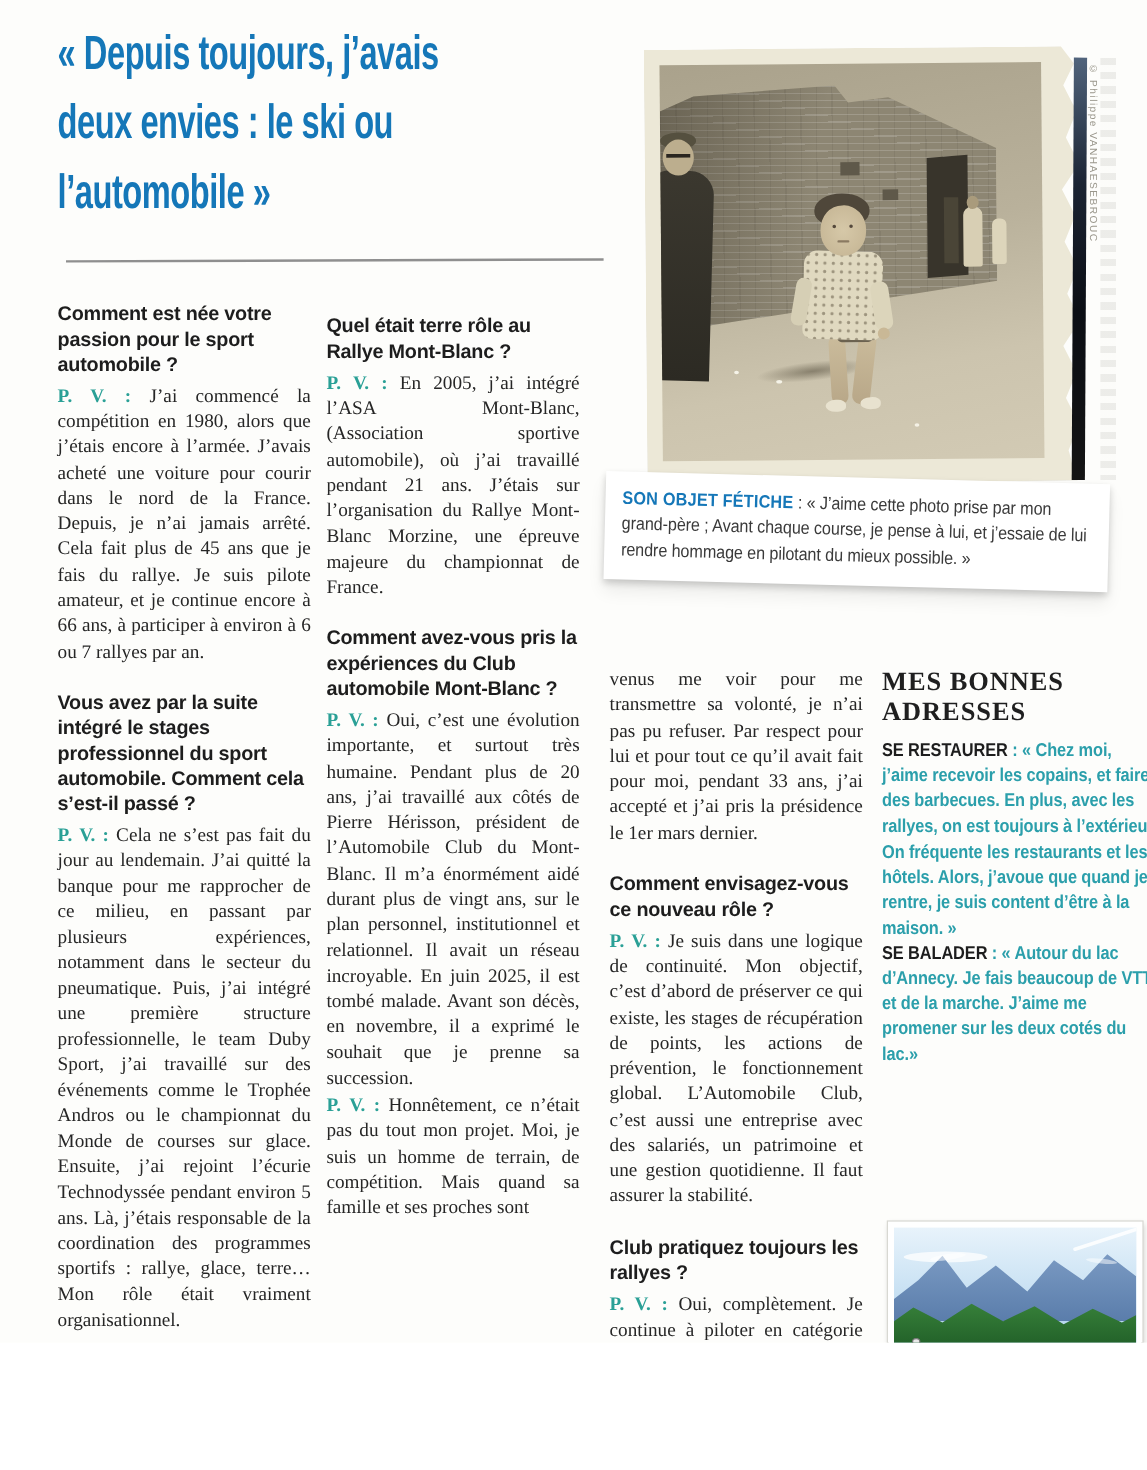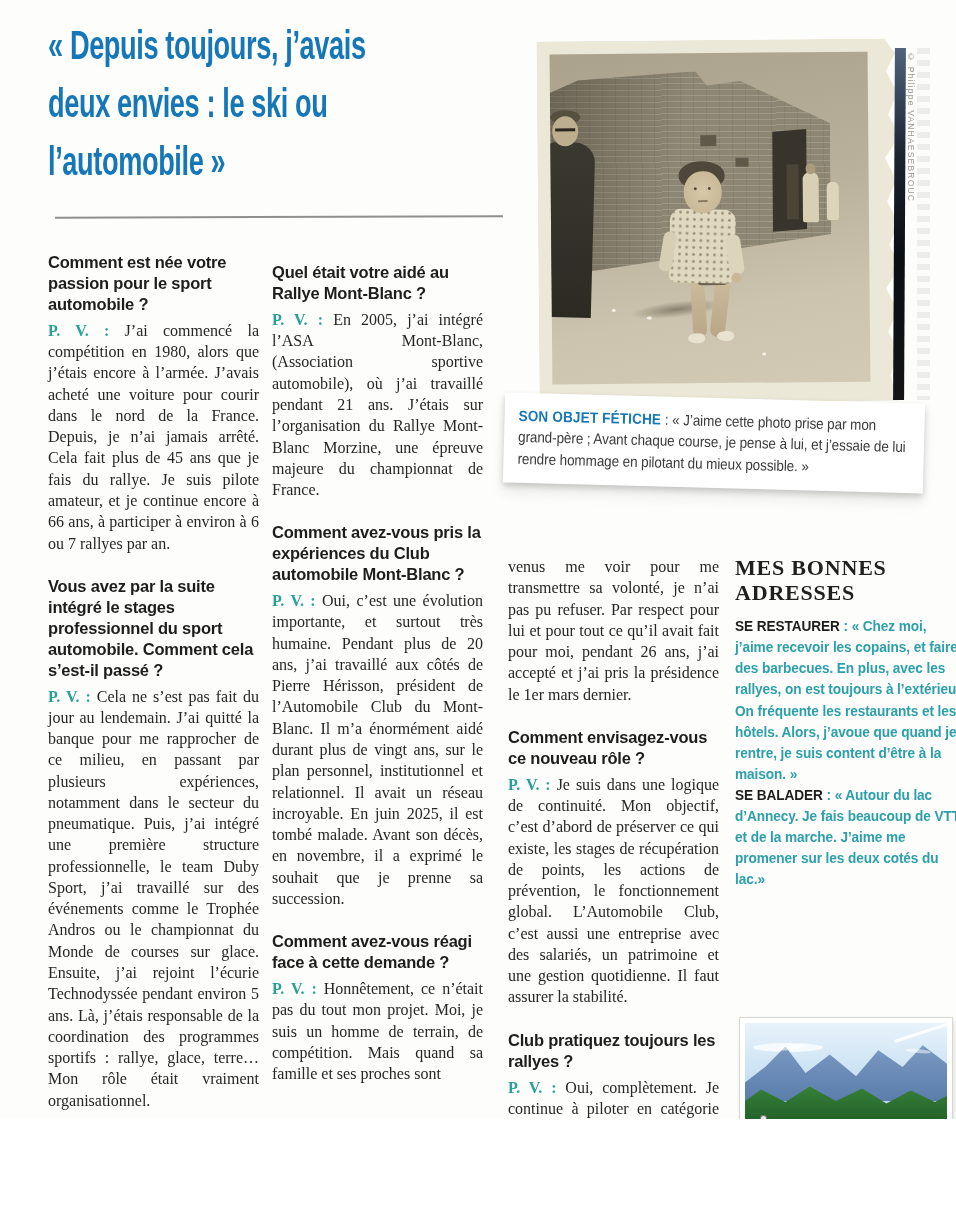--- a/index.html
+++ b/index.html
@@ -181,30 +181,29 @@
   <div class="col col1">
     <div class="q first">Comment est née votre passion pour le sport automobile ?</div>
     <p class="ans"><span class="pv">P. V. :</span> <span>J’ai commencé la compétition en 1980, alors que j’étais encore à l’armée. J’avais acheté une voiture pour courir dans le nord de la France. Depuis, je n’ai jamais arrêté. Cela fait plus de 45 ans que je fais du rallye. Je suis pilote amateur, et je continue encore à 66 ans, à participer à environ à 6 ou 7 rallyes par an.</span></p>
     <div class="q">Vous avez par la suite intégré le stages professionnel du sport automobile. Comment cela s’est-il passé ?</div>
     <p class="ans"><span class="pv">P. V. :</span> <span>Cela ne s’est pas fait du jour au lendemain. J’ai quitté la banque pour me rapprocher de ce milieu, en passant par plusieurs expériences, notamment dans le secteur du pneumatique. Puis, j’ai intégré une première structure professionnelle, le team Duby Sport, j’ai travaillé sur des événements comme le Trophée Andros ou le championnat du Monde de courses sur glace. Ensuite, j’ai rejoint l’écurie Technodyssée pendant environ 5 ans. Là, j’étais responsable de la coordination des programmes sportifs : rallye, glace, terre… Mon rôle était vraiment organisationnel.</span></p>
     <div class="q">Vous avez également repris vos études assez tardivement ?</div>
     <p class="ans"><span class="pv">P. V. :</span> <span>Oui, et c’est une fierté.</span></p>
   </div>
 
   <div class="col col2">
-    <div class="q">Quel était votre aidé au Rallye Mont-Blanc ?</div>
+    <div class="q">Quel était terre rôle au Rallye Mont-Blanc ?</div>
     <p class="ans"><span class="pv">P. V. :</span> <span>En 2005, j’ai intégré l’ASA Mont-Blanc, (Association sportive automobile), où j’ai travaillé pendant 21 ans. J’étais sur l’organisation du Rallye Mont-Blanc Morzine, une épreuve majeure du championnat de France.</span></p>
     <div class="q">Comment avez-vous pris la expériences du Club automobile Mont-Blanc ?</div>
     <p class="ans"><span class="pv">P. V. :</span> <span>Oui, c’est une évolution importante, et surtout très humaine. Pendant plus de 20 ans, j’ai travaillé aux côtés de Pierre Hérisson, président de l’Automobile Club du Mont-Blanc. Il m’a énormément aidé durant plus de vingt ans, sur le plan personnel, institutionnel et relationnel. Il avait un réseau incroyable. En juin 2025, il est tombé malade. Avant son décès, en novembre, il a exprimé le souhait que je prenne sa succession.</span></p>
-    <div class="q">Comment avez-vous réagi face à cette demande ?</div>
     <p class="ans"><span class="pv">P. V. :</span> <span>Honnêtement, ce n’était pas du tout mon projet. Moi, je suis un homme de terrain, de compétition. Mais quand sa famille et ses proches sont</span></p>
   </div>
 
   <div class="col col3">
-    <p class="ans">venus me voir pour me transmettre sa volonté, je n’ai pas pu refuser. Par respect pour lui et pour tout ce qu’il avait fait pour moi, pendant 26 ans, j’ai accepté et j’ai pris la présidence le 1er mars dernier.</p>
+    <p class="ans">venus me voir pour me transmettre sa volonté, je n’ai pas pu refuser. Par respect pour lui et pour tout ce qu’il avait fait pour moi, pendant 33 ans, j’ai accepté et j’ai pris la présidence le 1er mars dernier.</p>
     <div class="q">Comment envisagez-vous ce nouveau rôle ?</div>
     <p class="ans"><span class="pv">P. V. :</span> <span>Je suis dans une logique de continuité. Mon objectif, c’est d’abord de préserver ce qui existe, les stages de récupération de points, les actions de prévention, le fonctionnement global. L’Automobile Club, c’est aussi une entreprise avec des salariés, un patrimoine et une gestion quotidienne. Il faut assurer la stabilité.</span></p>
     <div class="q">Club pratiquez toujours les rallyes ?</div>
     <p class="ans"><span class="pv">P. V. :</span> <span>Oui, complètement. Je continue à piloter en catégorie VHC (véhicules historiques de compétition), notamment en Peugeot 106. </span><span class="teal-dot">●</span></p>
     <div class="byline">NANCY WANOT</div>
   </div>
 
   <div class="photo-frame">
     <div class="photo-inner">
       <div class="ph wall"></div>

